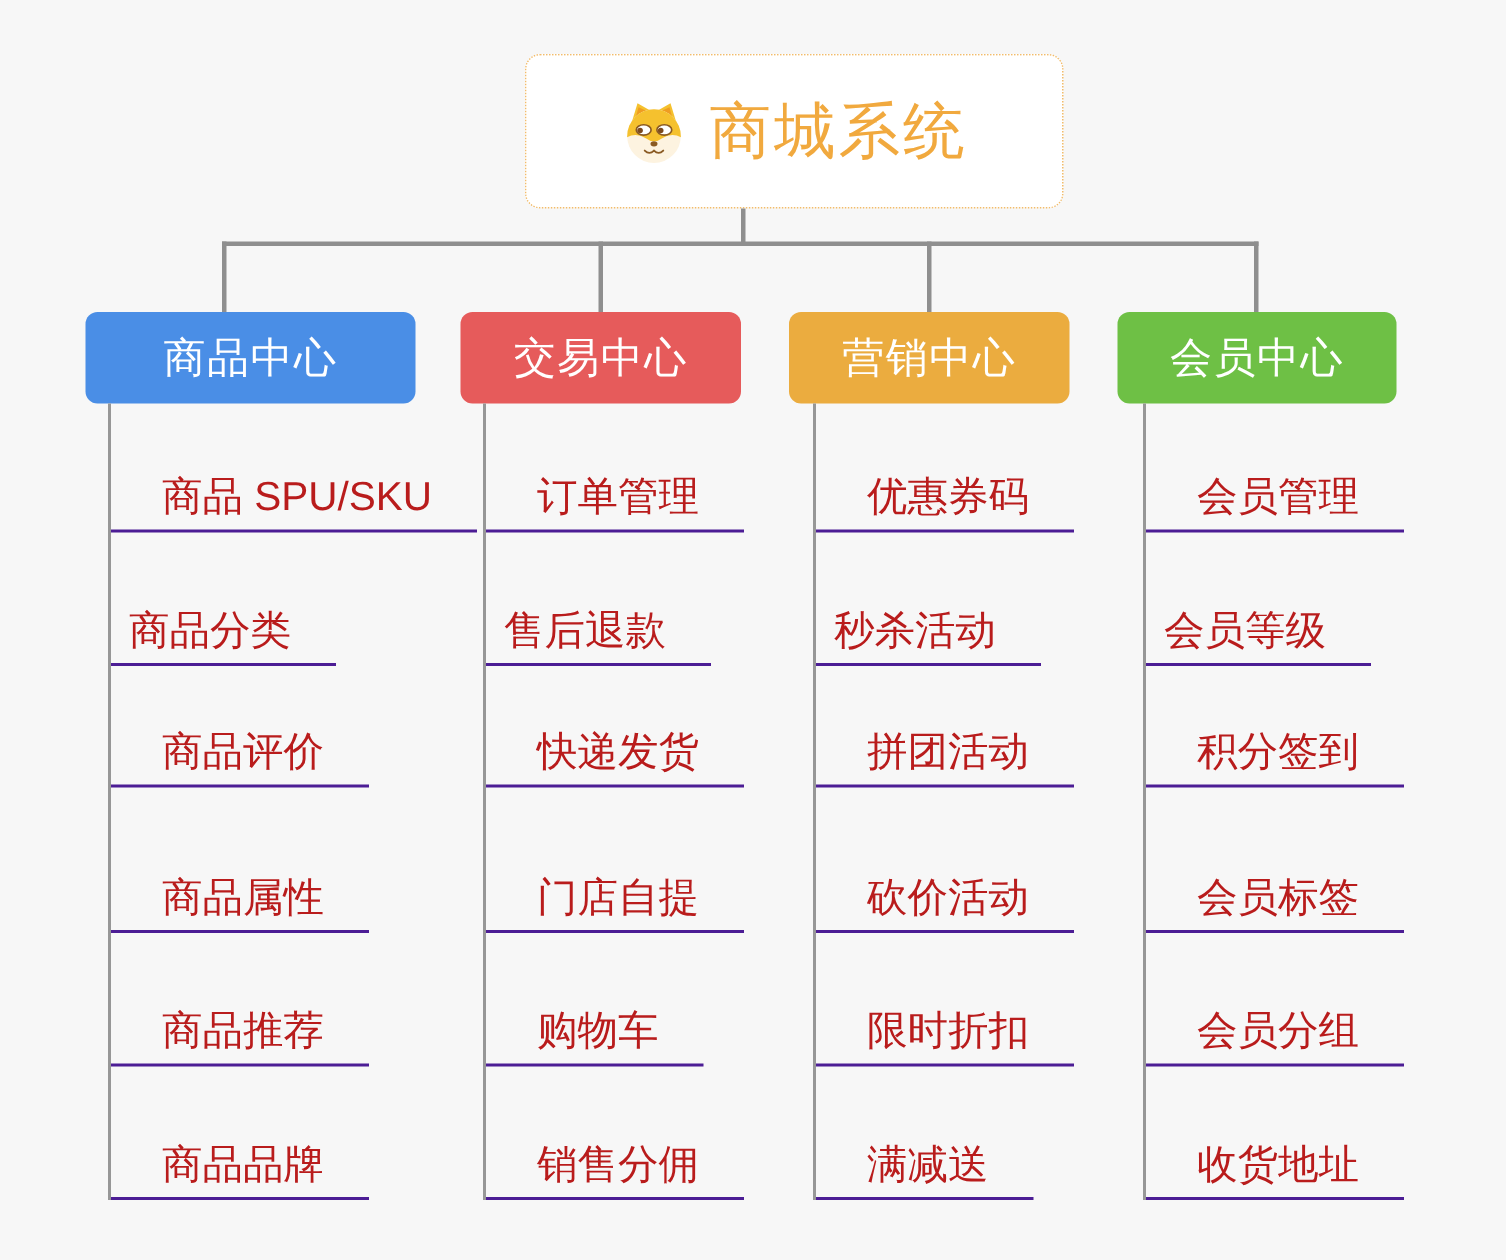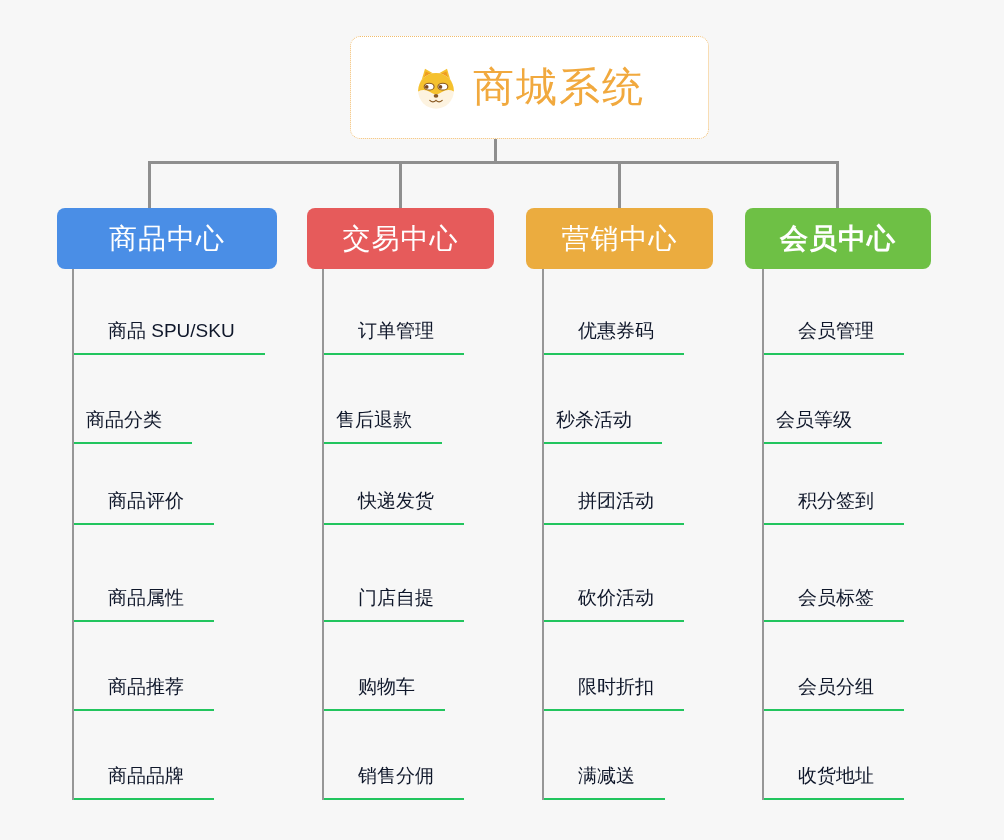--- a/index.html
+++ b/index.html
@@ -55,23 +55,23 @@
     position:absolute;top:269px;height:531px;width:230px;
     border-left:2px solid #979797;
     box-sizing:content-box;
   }
   .col-1{left:72px;}
   .col-2{left:322px;}
   .col-3{left:542px;}
   .col-4{left:762px;}
   .leaf{
     position:absolute;left:0;
-    font-size:19px;color:#0f172a;line-height:28px;
+    font-size:27px;color:#b91c1c;line-height:28px;
     padding:0 30px 8px 34px;
-    border-bottom:2px solid #22c55e;
+    border-bottom:2px solid #4c1d95;
     white-space:nowrap;
   }
   .leaf:nth-of-type(1){top:48px;}
   .leaf:nth-of-type(2){top:137px;padding-left:12px;}
   .leaf:nth-of-type(3){top:218px;text-align:center;}
   .leaf:nth-of-type(4){top:315px;}
   .leaf:nth-of-type(5){top:404px;}
   .leaf:nth-of-type(6){top:493px;}
 </style>
 </head>
@@ -109,21 +109,21 @@
   <div class="line root-drop"></div>
   <div class="line h-rail"></div>
   <div class="line drop drop-1"></div>
   <div class="line drop drop-2"></div>
   <div class="line drop drop-3"></div>
   <div class="line drop drop-4"></div>
 
   <div class="branch branch-1" style="background: rgb(74, 142, 230);">商品中心</div>
   <div class="branch branch-2" style="background: rgb(230, 91, 91);">交易中心</div>
   <div class="branch branch-3" style="background: rgb(235, 172, 63);">营销中心</div>
-  <div class="branch branch-4" style="background: rgb(110, 192, 69); font-weight: bold;">会员中心</div>
+  <div class="branch branch-4" style="background: rgb(110, 192, 69);">会员中心</div>
 
   <div class="column col-1">
     <div class="leaf">商品 SPU/SKU</div>
     <div class="leaf">商品分类</div>
     <div class="leaf">商品评价</div>
     <div class="leaf">商品属性</div>
     <div class="leaf">商品推荐</div>
     <div class="leaf">商品品牌</div>
   </div>
 

